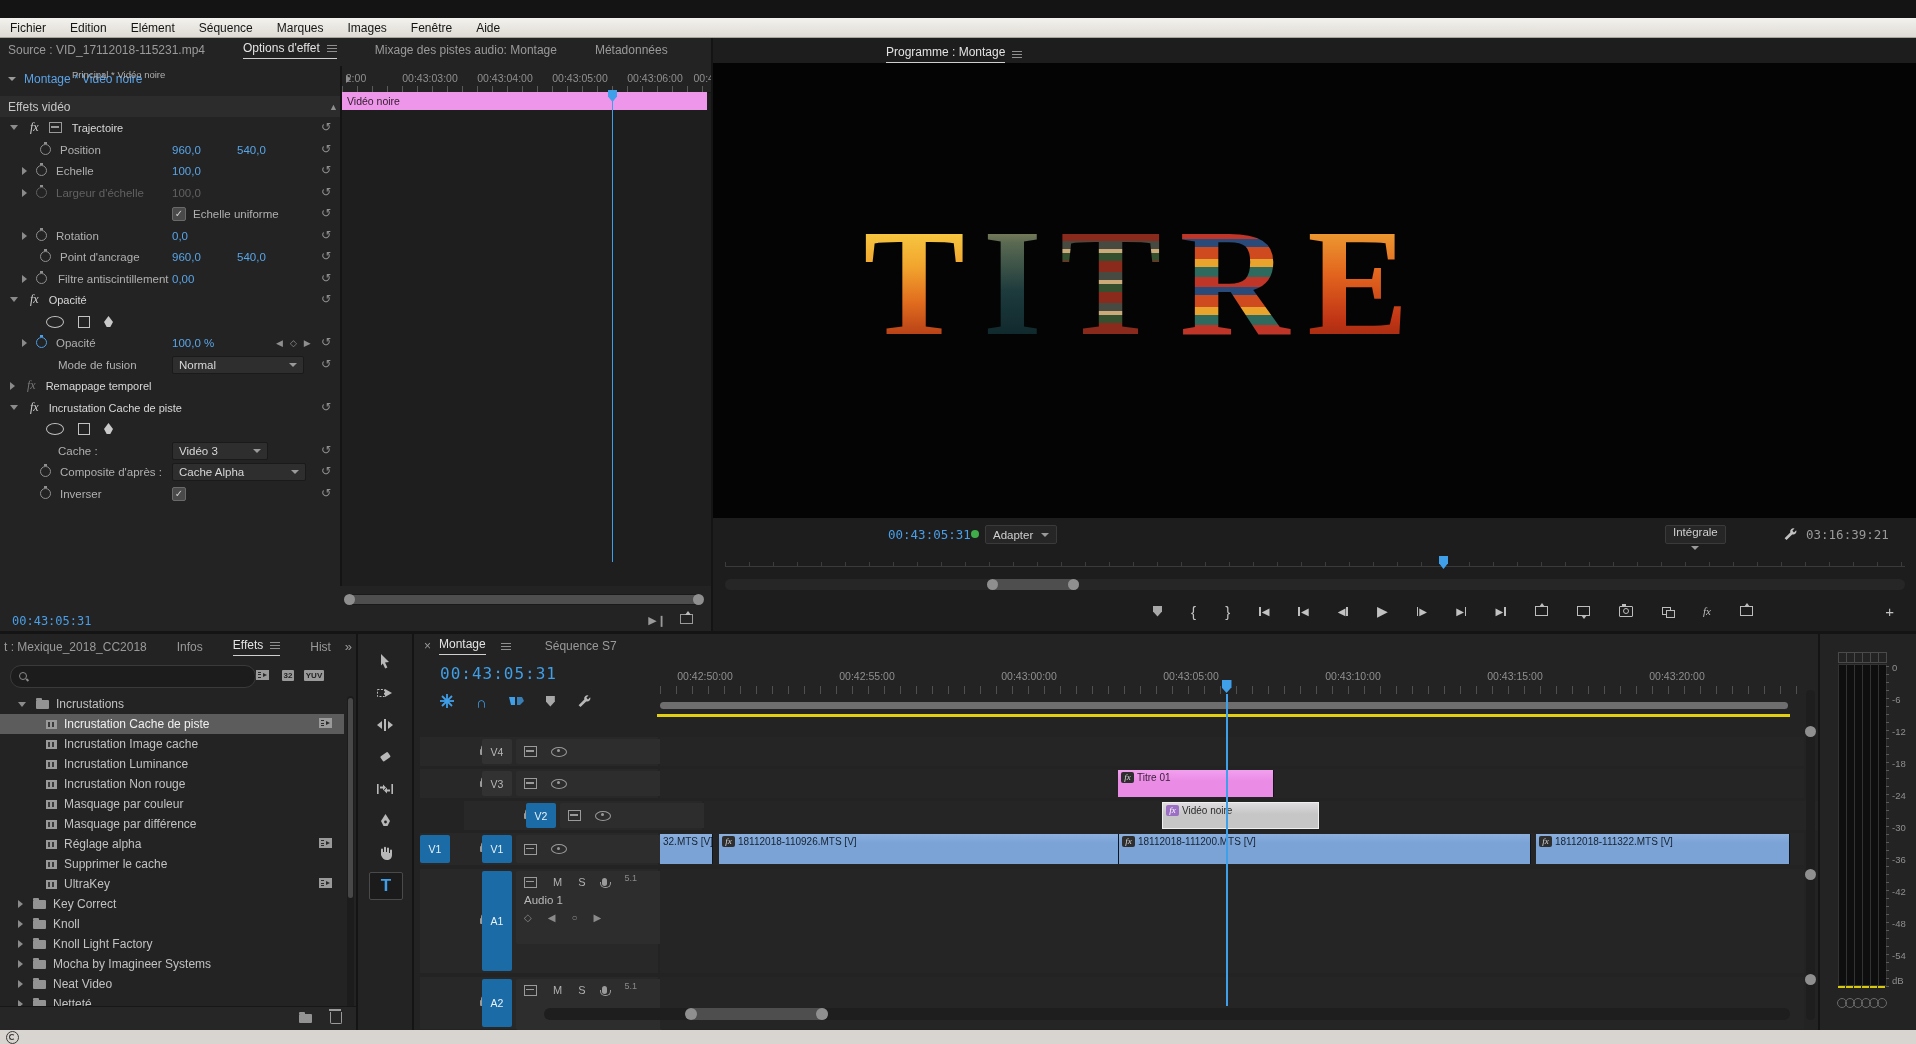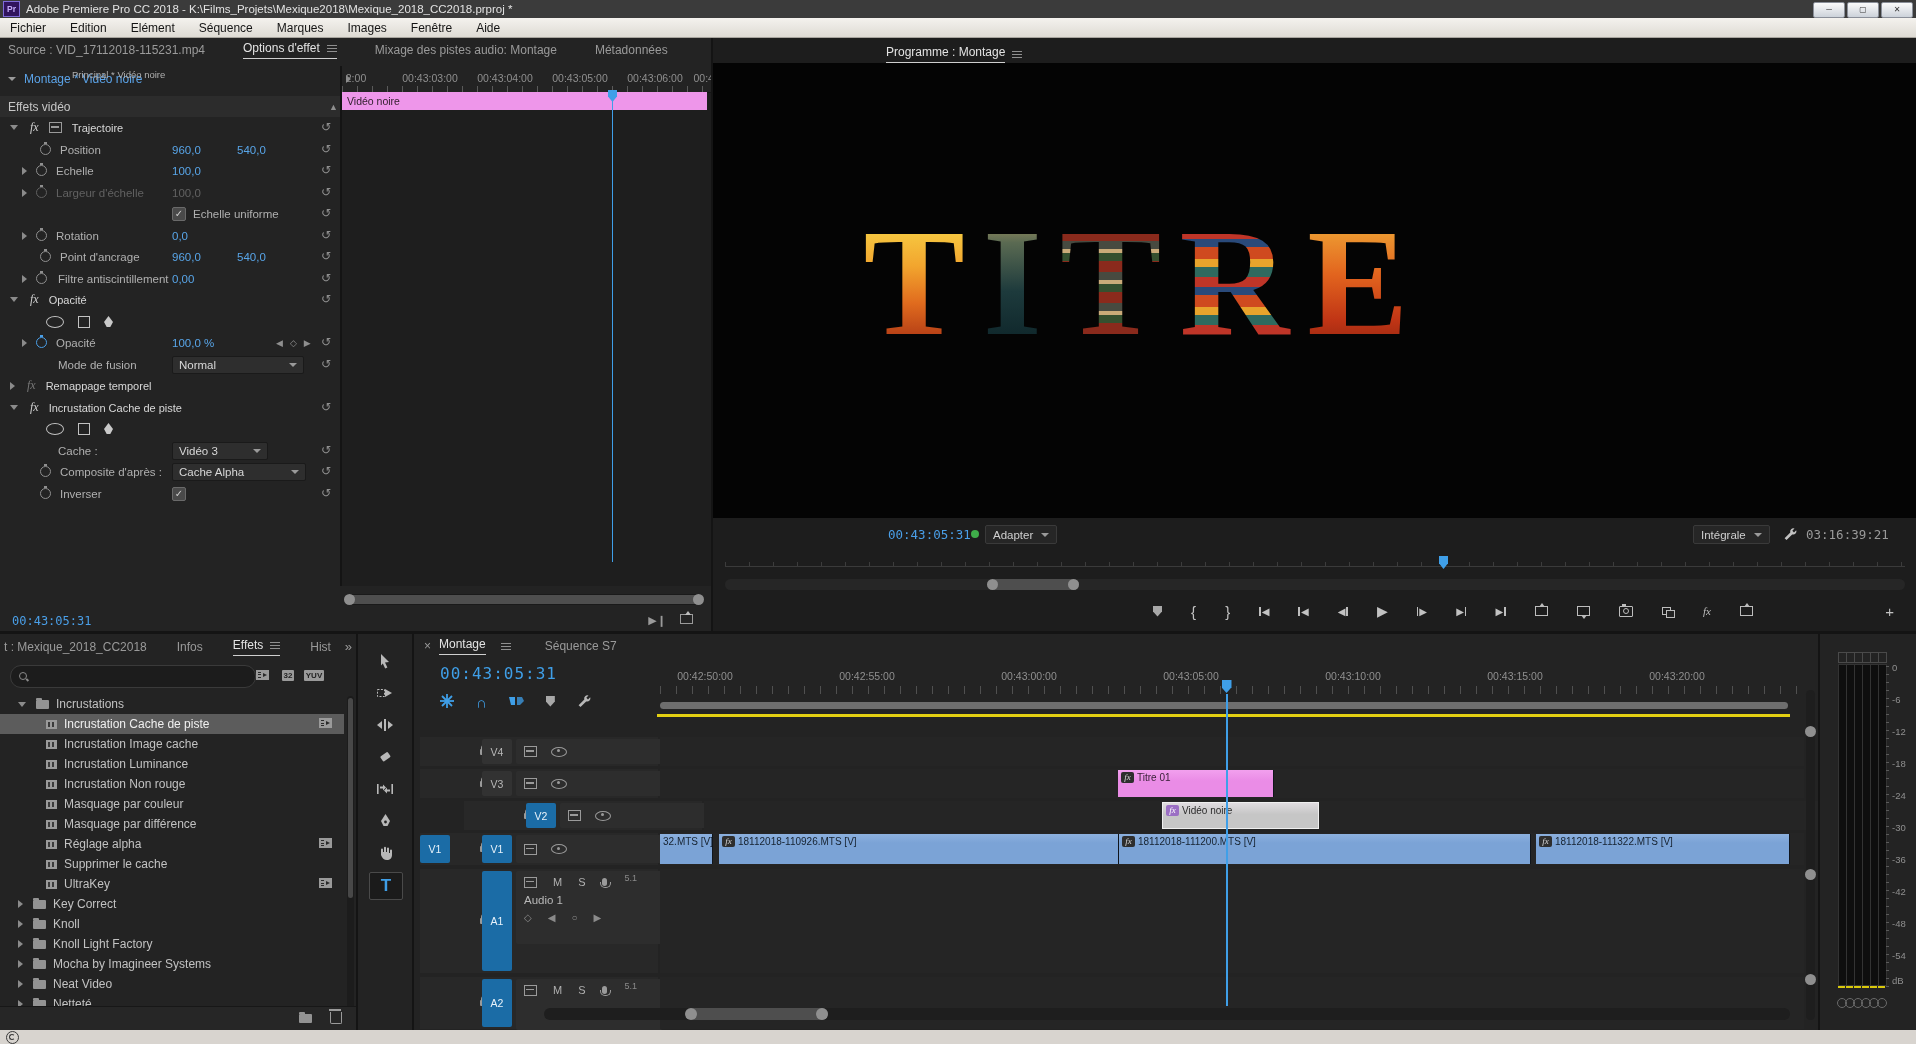--- a/index.html
+++ b/index.html
@@ -200,29 +200,20 @@
   
   #statusbar{left:0;top:1030px;width:1916px;height:14px;background:#d8d4cf;}
   #cc-ic{position:absolute;left:6px;top:1px;width:11px;height:11px;border:1.5px solid #3a3a3a;border-radius:50%;}
   #cc-ic::before{content:"";position:absolute;left:2px;top:2px;width:4px;height:4px;border:1.5px solid #3a3a3a;border-radius:50%;border-right-color:transparent;}
 </style>
 </head>
 <body>
 
 <div id="root">
 
-  <div id="titlebar" class="abs">
-    <span id="pr-badge">Pr</span>
-    <span>Adobe Premiere Pro CC 2018 - K:\Films_Projets\Mexique2018\Mexique_2018_CC2018.prproj *</span>
-    <span id="winbtns">
-      <span class="winbtn">─</span>
-      <span class="winbtn">▢</span>
-      <span class="winbtn">✕</span>
-    </span>
-  </div>
 
   <div id="menubar" class="abs">
       <span>Fichier</span>
       <span>Edition</span>
       <span>Elément</span>
       <span>Séquence</span>
       <span>Marques</span>
       <span>Images</span>
       <span>Fenêtre</span>
       <span>Aide</span>
@@ -413,21 +404,21 @@
     <div id="prog-video">
       <div id="video-title"><span class="lt-fire">T</span><span class="lt-teal">I</span><span class="lt-weave">T</span><span class="lt-serape">R</span><span class="lt-flame">E</span></div>
     </div>
     <div id="prog-ctrl">
       <span id="prog-tc" class="mono">00:43:05:31</span>
       <span id="prog-dot"></span>
       <span class="prog-dd" style="left:272px;">
         <span>Adapter</span>
           <span class="chev-d"></span>
       </span>
-      <span class="prog-dd" style="left:980px;">
+      <span class="prog-dd" style="left:952px;flex-direction:column;">
         <span>Intégrale</span>
           <span class="chev-d"></span>
       </span>
       <span style="position:absolute;left:1070px;top:7px;">
         <svg width="14" height="14" viewBox="0 0 14 14">
             <path d="M11.5 1.5a3.2 3.2 0 0 0-4.2 4L1.6 11.2l1.9 1.9 5.7-5.7a3.2 3.2 0 0 0 4-4.2L11 5.4 9.3 3.7z" fill="#c2c2c2"></path>
           </svg>
       </span>
       <span id="prog-dur" class="mono">03:16:39:21</span>
     </div>

